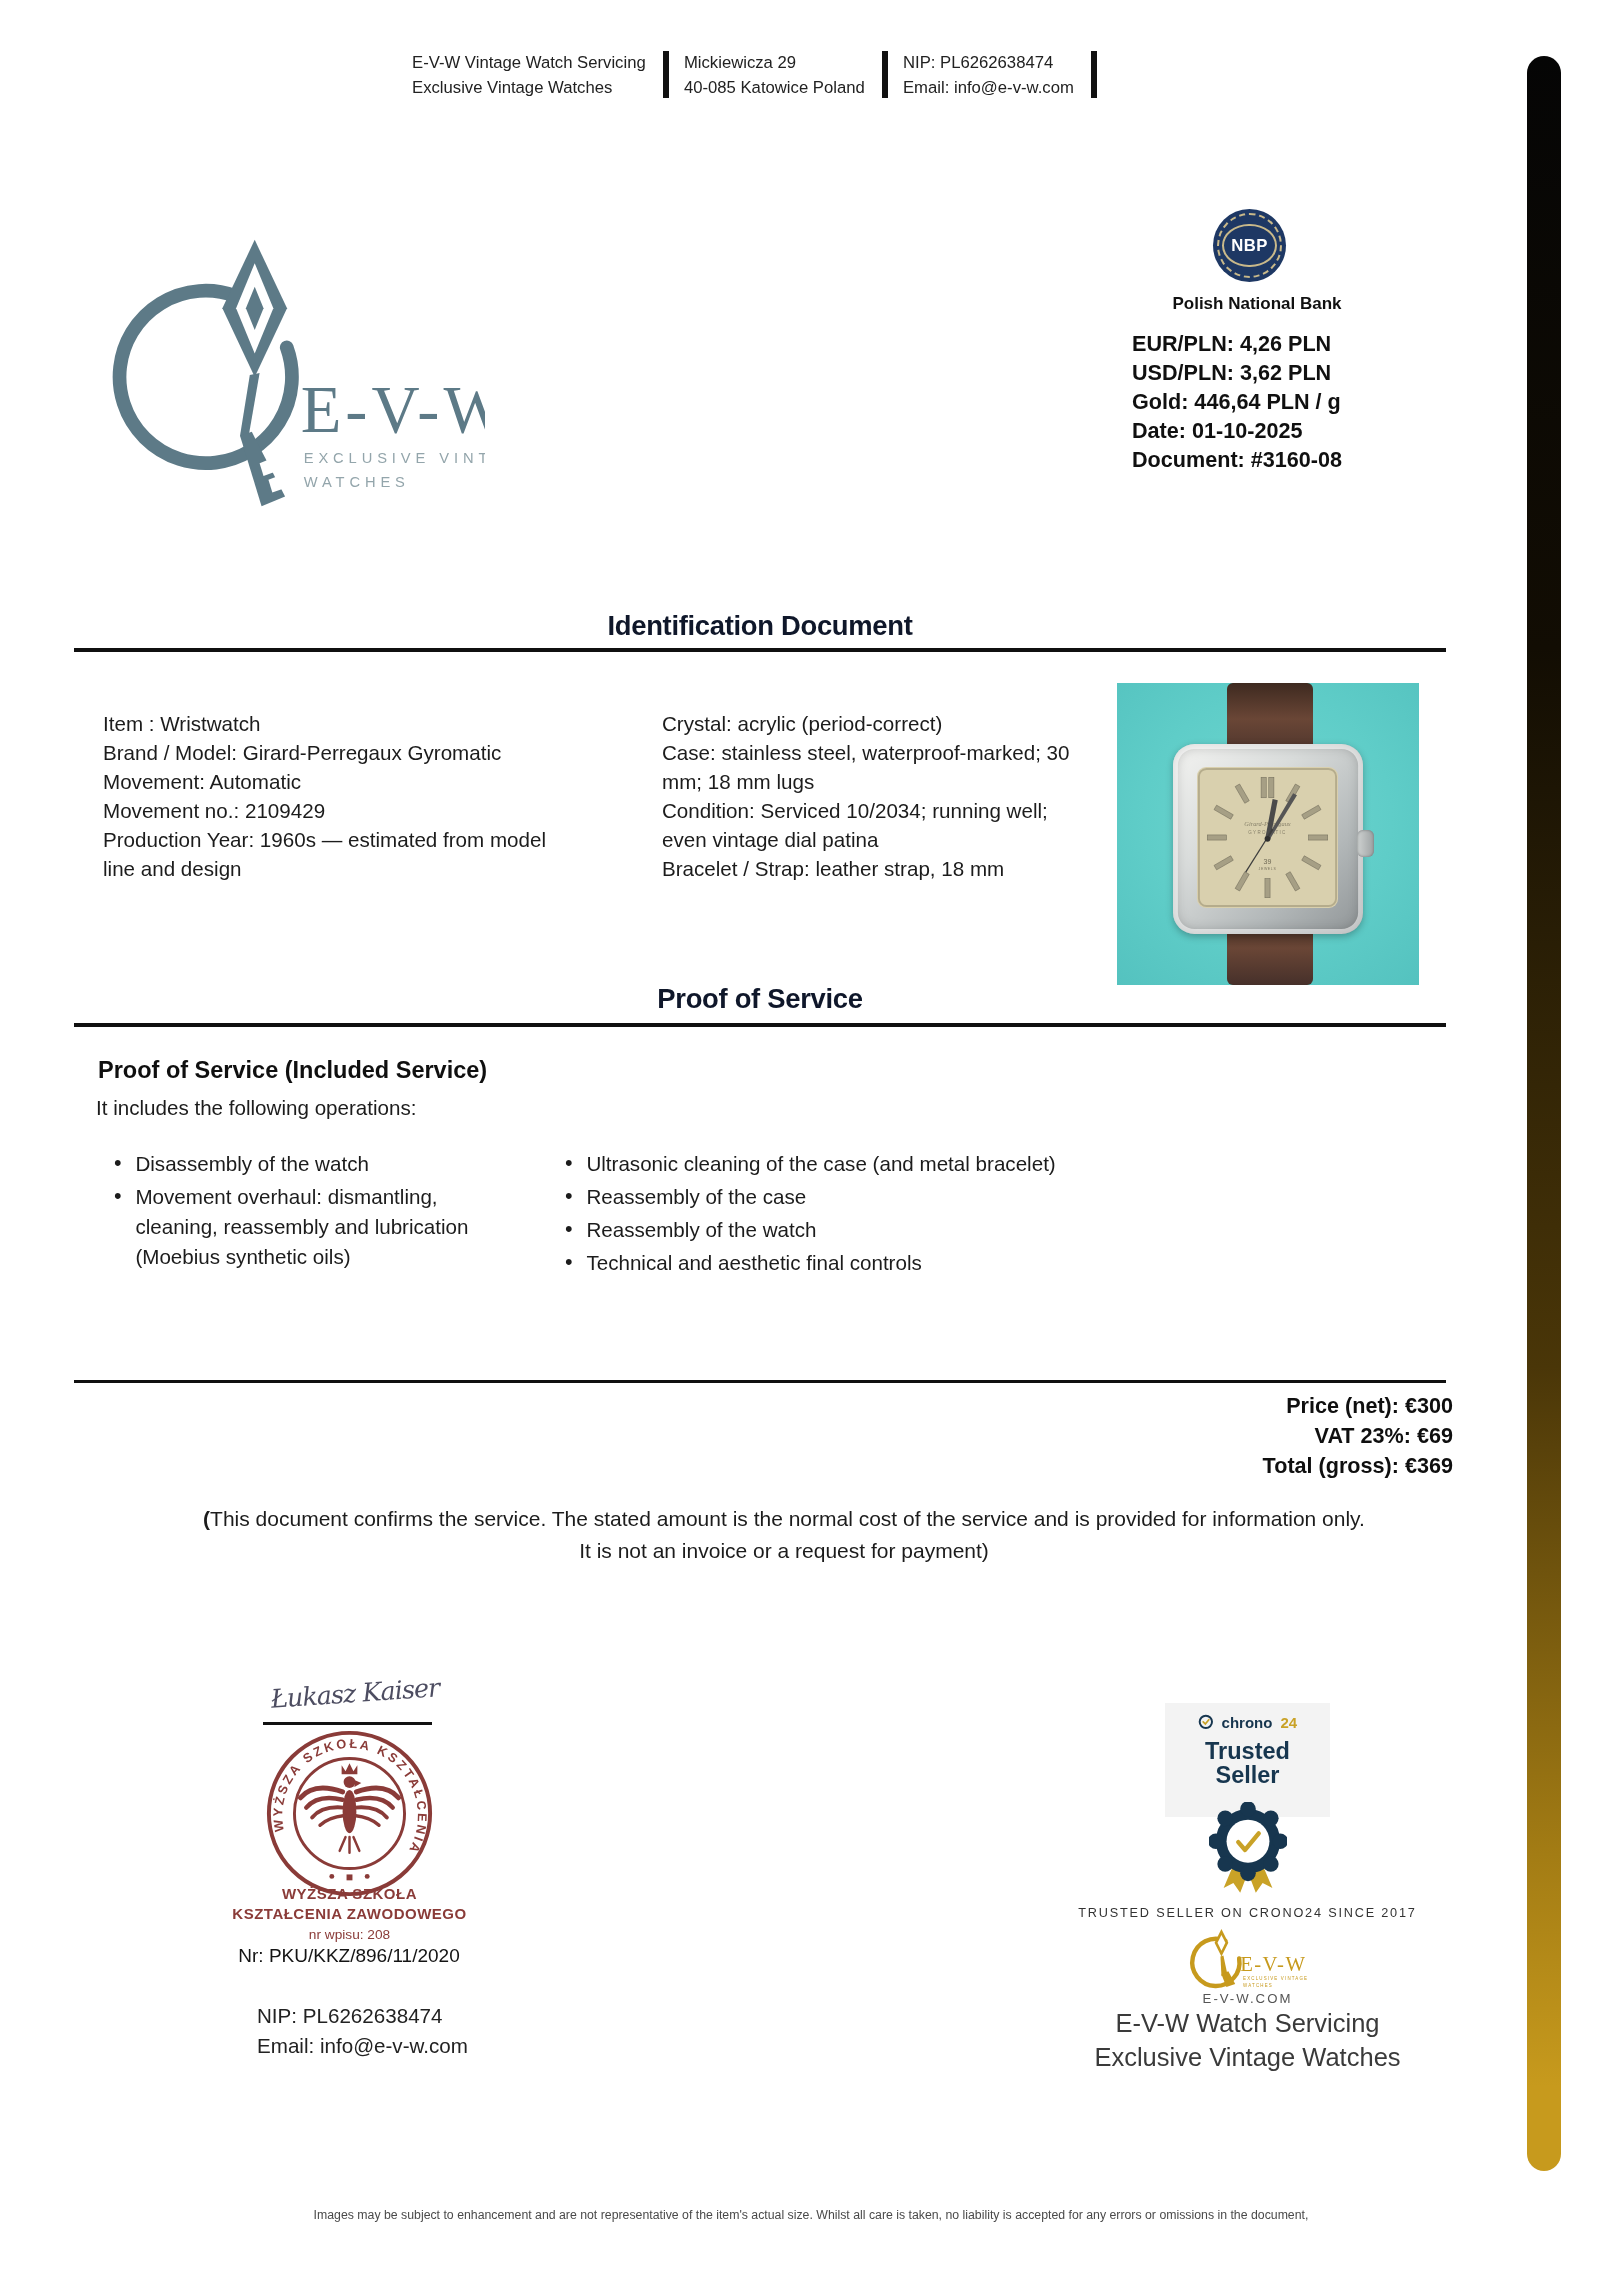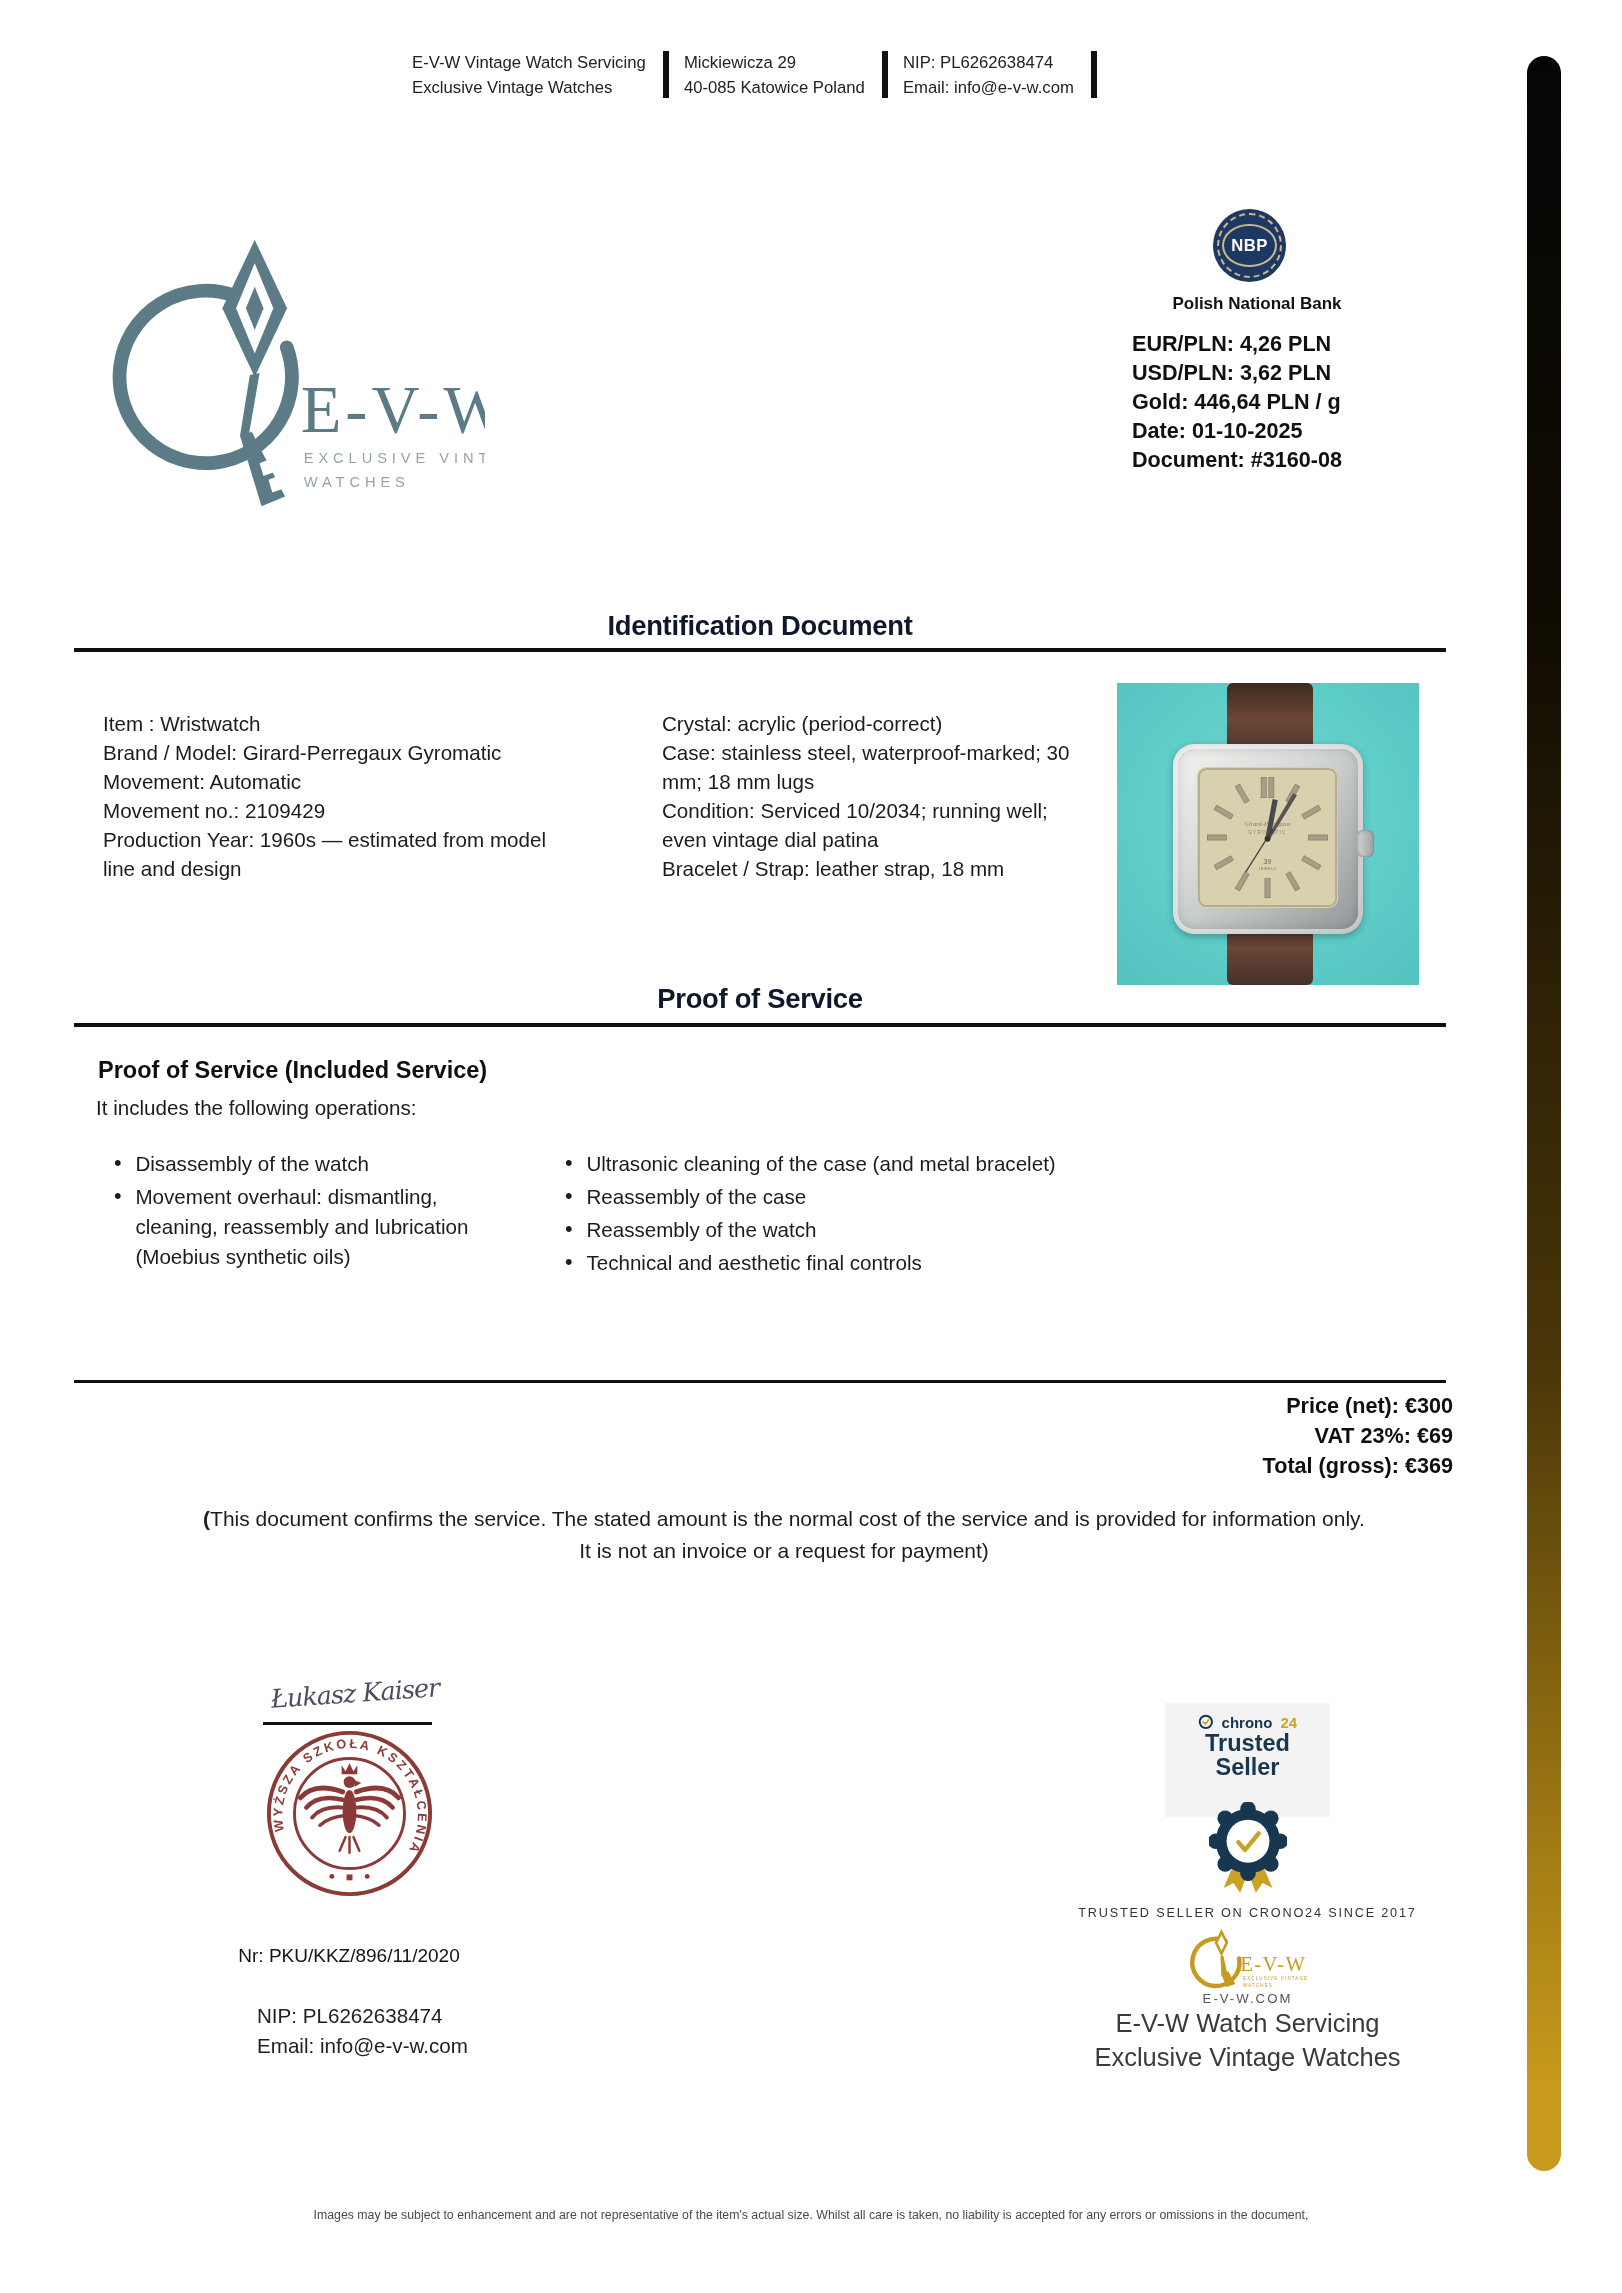--- a/index.html
+++ b/index.html
@@ -68,21 +68,21 @@
   .school-text { left:222px; top:1884px; width:255px; text-align:center; color:#8a3b38; }
   .school-text .l1 { font-weight:bold; font-size:15px; line-height:19.6px; letter-spacing:0.5px; }
   .school-text .l3 { font-size:13.7px; line-height:23.5px; }
   .registry { left:212px; top:1945px; width:274px; text-align:center; font-size:19px; color:#141414; }
   .cert-contact { left:257px; top:2001px; font-size:20.6px; line-height:30px; color:#222; }
 
   
   .c24-box { left:1165px; top:1703px; width:165px; height:114px; background:#f3f3f3; text-align:center; }
   .c24-logo { margin-top:10.8px; font-size:15px; font-weight:bold; color:#17364f; display:flex; align-items:center; justify-content:center; gap:8px; }
   .c24-logo .g { color:#c9a227; }
-  .c24-trusted { font-size:23.5px; font-weight:bold; color:#17364f; line-height:24.5px; margin-top:0; }
+  .c24-trusted { font-size:23.5px; font-weight:bold; color:#17364f; line-height:24.5px; margin-top:8px; }
   .c24-caption { left:1063px; top:1906px; width:369px; text-align:center; font-size:12.7px; letter-spacing:1.8px; color:#333; }
   .fb-domain { left:1173px; top:1991px; width:149px; text-align:center; font-size:13.2px; letter-spacing:2px; color:#555; }
   .fb-line { left:1075px; width:345px; text-align:center; font-size:25.5px; color:#3a3a3a; }
 
   .footnote { left:0; top:2208px; width:1622px; text-align:center; font-size:12.3px; color:#4a4a4a; }
 </style>
 </head>
 <body>
 
 <div id="page">
@@ -244,20 +244,25 @@
       <path d="M95,74 Q120,68 132,82" stroke-width="4.5"></path>
       <path d="M94,82 Q116,80 126,92" stroke-width="4"></path>
       <path d="M93,90 Q110,92 118,100" stroke-width="3.5"></path>
       <path d="M84,112 L78,126 M88,112 L88,128 M92,112 L98,126" stroke-width="2.5"></path>
     </g>
     <circle cx="70" cy="152" r="2.5" fill="#8a3b38"></circle>
     <rect x="85" y="150" width="6" height="6" fill="#8a3b38"></rect>
     <circle cx="106" cy="152" r="2.5" fill="#8a3b38"></circle>
   </svg>
 
+  <div class="abs school-text">
+    <div class="l1">WYŻSZA SZKOŁA</div>
+    <div class="l1">KSZTAŁCENIA ZAWODOWEGO</div>
+    <div class="l3">nr wpisu: 208</div>
+  </div>
   <div class="abs registry">Nr: PKU/KKZ/896/11/2020</div>
 
   <div class="abs cert-contact">
     <div>NIP: PL6262638474</div>
     <div>Email: info@e-v-w.com</div>
   </div>
 
   <div class="abs c24-box">
     <div class="c24-logo">
       <svg width="15.7" height="15.7" viewBox="0 0 16 16">

